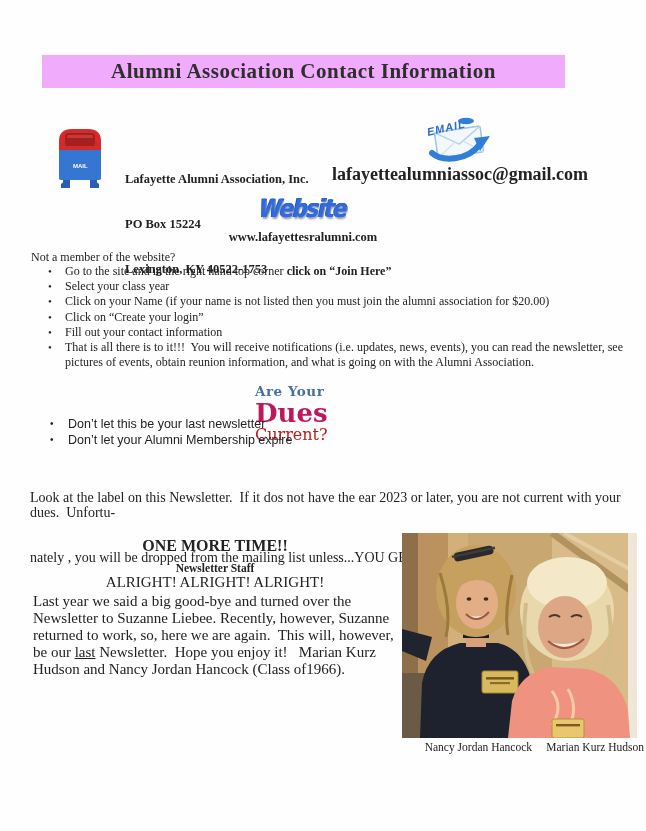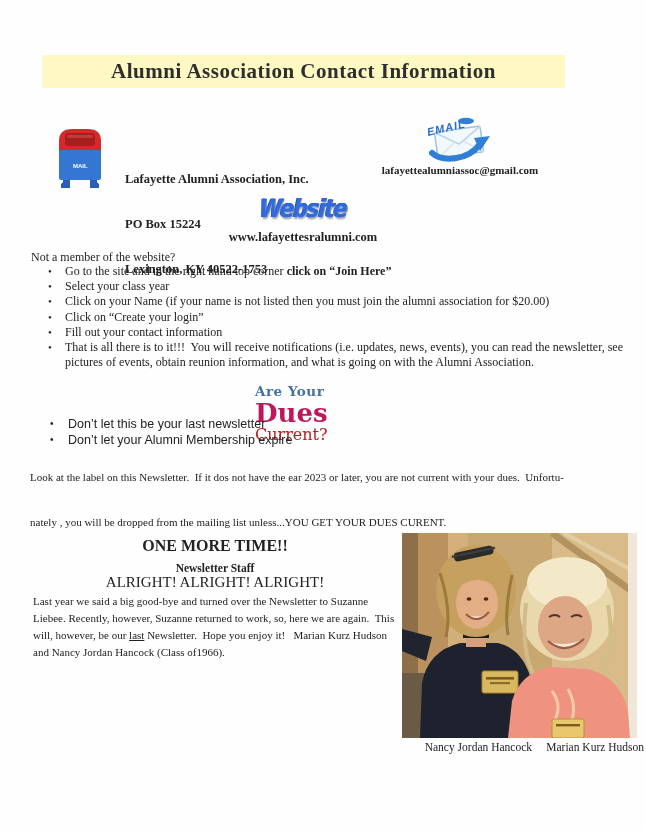--- a/index.html
+++ b/index.html
@@ -6,37 +6,37 @@
   .page{
     position:relative;width:646px;height:831px;margin:0 auto;
     background:#fefefe;overflow:hidden;
     font-family:"Liberation Serif",serif;color:#222;
   }
   .pre{white-space:pre-wrap;}
 
   
   .header-bar{
     position:absolute;left:42px;top:55px;width:523px;height:33px;
-    background:#fef9c3;display:flex;align-items:center;justify-content:center;
+    background:#f0abfc;display:flex;align-items:center;justify-content:center;
   }
   .header-title{
     font-size:21px;font-weight:bold;color:#2e2e2e;letter-spacing:.5px;
   }
 
   
   .mailbox{position:absolute;left:55px;top:128px;}
   .address{
     position:absolute;left:125px;top:142px;
     font-weight:bold;font-size:12.5px;line-height:15px;white-space:pre-wrap;
   }
   .email-block{
     position:absolute;left:370px;top:116px;width:180px;
     display:flex;flex-direction:column;align-items:center;
   }
-  .email-text{font-weight:bold;font-size:11px;margin-top:2px;}
+  .email-text{font-weight:bold;font-size:18px;margin-top:2px;}
 
   
   .website-block{
     position:absolute;left:203px;top:196px;width:200px;
     display:flex;flex-direction:column;align-items:center;
   }
   .website-wordart{
     font-family:"DejaVu Sans",sans-serif;font-weight:900;font-style:italic;
     font-size:25px;color:#2f6ae0;letter-spacing:-1px;
     transform:scaleX(.82) skewX(-4deg);
@@ -59,31 +59,31 @@
   }
   .dues-l1{font-size:13.5px;letter-spacing:.5px;}
   .dues-l2{font-size:26px;margin-top:1px;}
   .dues-l3{font-size:16px;font-weight:normal;margin-top:1px;}
 
   .dues-bullets{position:absolute;left:50px;top:416px;width:320px;}
   .dues-bullet-row{display:flex;font-size:12.5px;line-height:16px;
     font-family:"Liberation Sans",sans-serif;}
   .dues-bullet-row .dot{width:18px;flex:0 0 18px;font-size:10px;}
   .dues-note{
-    position:absolute;left:30px;top:440px;width:606px;
-    font-size:11px;line-height:15px;white-space:pre-wrap;
+    position:absolute;left:30px;top:460px;width:606px;
+    font-size:14px;line-height:15px;white-space:pre-wrap;
   }
 
   
   .staff-col{position:absolute;left:33px;top:537px;width:364px;text-align:center;}
   .staff-title{font-weight:bold;font-size:16px;}
   .staff-subtitle{font-weight:bold;font-size:11.5px;margin-top:7px;}
   .staff-alright{font-size:15px;}
   .staff-para{
-    text-align:left;font-size:11px;line-height:17px;margin-top:2px;
+    text-align:left;font-size:15px;line-height:17px;margin-top:2px;
     white-space:pre-wrap;
   }
   .u{text-decoration:underline;}
 
   
   .photo{position:absolute;left:402px;top:533px;width:235px;height:205px;}
   .caption{position:absolute;top:741px;font-size:11.5px;text-align:right;color:#1d1d1d;}
   .caption-left{left:408px;width:124px;}
   .caption-right{left:526px;width:118px;}
 </style>

